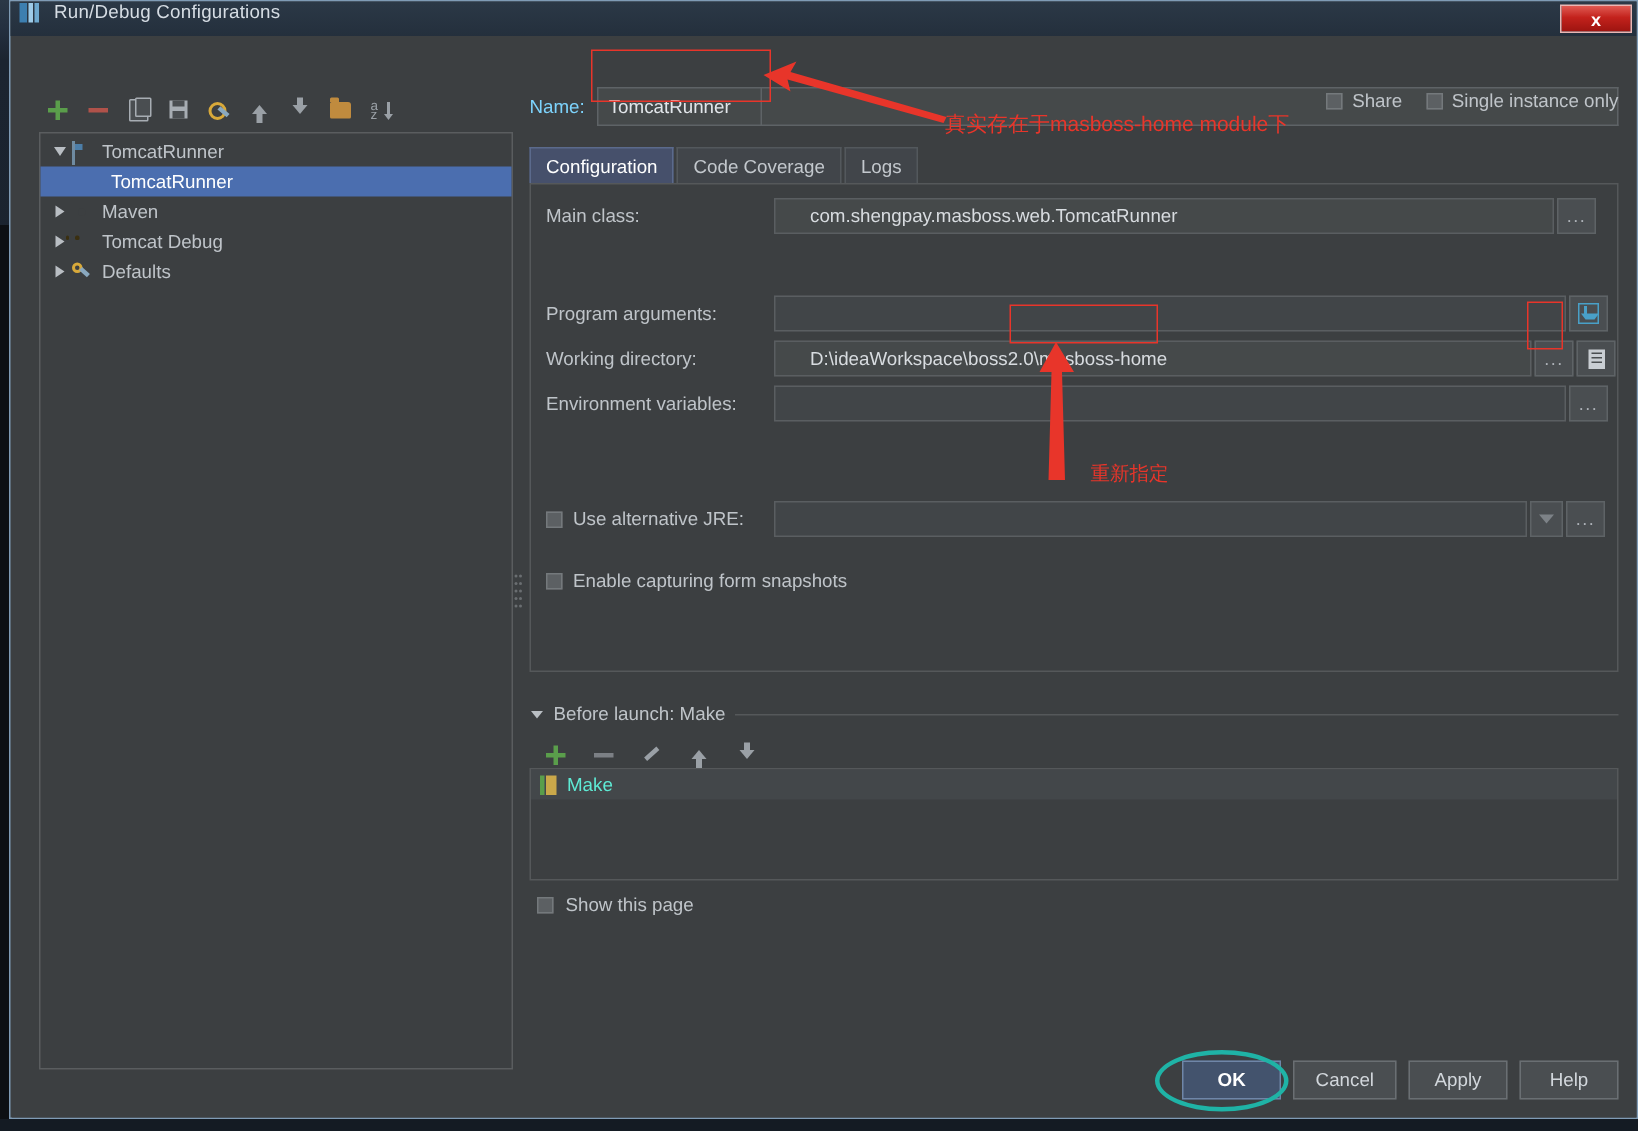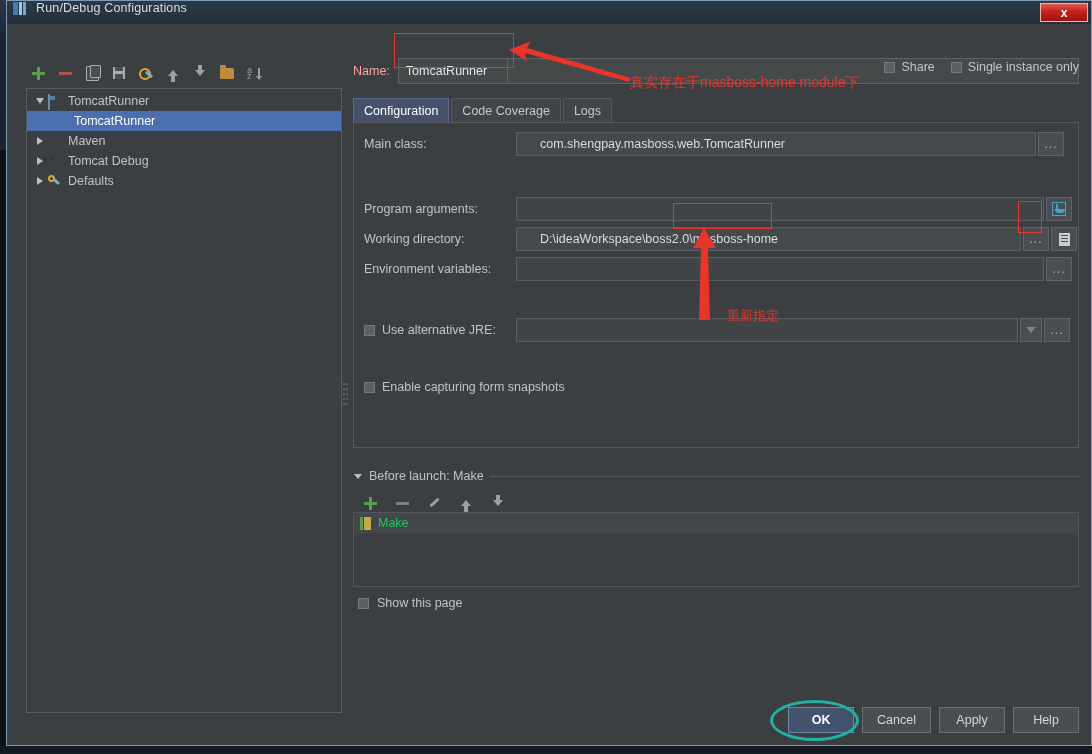--- a/index.html
+++ b/index.html
@@ -93,21 +93,21 @@
   .ic-def:before{content:"";position:absolute;left:0;top:0;width:7px;height:7px;border:2px solid #d8a93a;border-radius:50%;box-sizing:border-box;}
   .ic-def:after{content:"";position:absolute;left:5px;top:5px;width:7px;height:2.5px;background:#8aa9c0;transform:rotate(42deg);}
 
   
   .splitter{position:absolute;left:334px;top:355px;width:8px;height:30px;}
   .splitter i{position:absolute;width:2px;height:2px;background:#6a6e71;border-radius:50%;}
 
   
   .rpanel{position:absolute;left:345px;top:32px;width:726px;}
   .namerow{display:flex;align-items:center;height:30px;}
-  .lbl{color:#fca5a5;font-size:12.5px;}
+  .lbl{color:#7dd3fc;font-size:12.5px;}
   .namefield{margin-left:8px;width:110px;height:26px;background:#45494a;border:1px solid #5e6366;
     box-sizing:border-box;color:#e2e6ea;font-size:12.5px;display:flex;align-items:center;padding-left:7px;}
   .namefill{margin-left:0;flex:1;height:26px;background:#45494a;border:1px solid #5e6366;border-left:none;box-sizing:border-box;}
 
   .checkrow{position:absolute;right:0;top:4px;display:flex;align-items:center;gap:16px;}
   .cbx{width:11px;height:11px;background:#5c6063;border:1px solid #74797c;box-sizing:border-box;display:inline-block;}
   .ckitem{display:flex;align-items:center;gap:6px;color:#bfc4c9;font-size:12.5px;}
 
   
   .tabs{position:absolute;left:345px;top:74px;display:flex;align-items:flex-end;gap:2px;}
@@ -143,21 +143,21 @@
   .ckform{display:flex;align-items:center;gap:7px;color:#bfc4c9;font-size:12.5px;}
 
   
   .blhead{position:absolute;left:345px;top:445px;width:726px;display:flex;align-items:center;gap:6px;}
   .blhead .cap{color:#bfc4c9;font-size:12.5px;white-space:nowrap;}
   .blhead .line{flex:1;height:1px;background:#55585a;}
   .bltoolbar{position:absolute;left:350px;top:468px;display:flex;align-items:center;gap:8px;}
   .ico-pencil{width:13px;height:13px;position:relative;}
   .ico-pencil:before{content:"";position:absolute;left:1px;top:4px;width:11px;height:3px;background:#9aa0a6;transform:rotate(-42deg);}
   .blbox{position:absolute;left:345px;top:488px;width:726px;height:75px;background:#3c3f41;border:1px solid #55585a;box-sizing:border-box;}
-  .blitem{height:20px;display:flex;align-items:center;padding-left:6px;color:#22c55e;font-size:12.5px;background:#43474a;}
+  .blitem{height:20px;display:flex;align-items:center;padding-left:6px;color:#5eead4;font-size:12.5px;background:#43474a;}
   .ic-make{width:11px;height:13px;margin-right:7px;position:relative;flex:none;}
   .ic-make:before{content:"";position:absolute;left:0;top:0;width:3px;height:13px;background:#5a9e4b;}
   .ic-make:after{content:"";position:absolute;left:4px;top:0;width:7px;height:13px;background:#caa84a;
     font-size:5px;}
   .showpage{position:absolute;left:350px;top:572px;display:flex;align-items:center;gap:8px;color:#bfc4c9;font-size:12.5px;}
 
   
   .footer{position:absolute;right:12px;bottom:12px;display:flex;align-items:center;gap:8px;}
   .btn{height:26px;min-width:66px;padding:0 14px;display:flex;align-items:center;justify-content:center;
     background:#4a4e51;border:1px solid #6a6f73;box-sizing:border-box;color:#d2d7dc;font-size:12.5px;}
@@ -341,21 +341,21 @@
 
         <div class="frow" style="top:133px;">
           <span class="flabel">Environment variables:</span>
           <div class="finput empty" style="width:528px;"></div>
           <div class="sqbtn">
               <span class="dots">...</span>
             </div>
         </div>
 
 
-        <div class="frow" style="top:194px;">
+        <div class="frow" style="top:210px;">
           <span class="ckform" style="width:152px;">
             <span class="cbx"></span>
             <span>Use alternative JRE:</span>
           </span>
           <div class="finput empty" style="width:502px;"></div>
           <div class="sqbtn" style="width:22px;">
               <span class="arrowdn" style="border-top-color:#7d8287;"></span>
             </div>
           <div class="sqbtn">
               <span class="dots">...</span>

